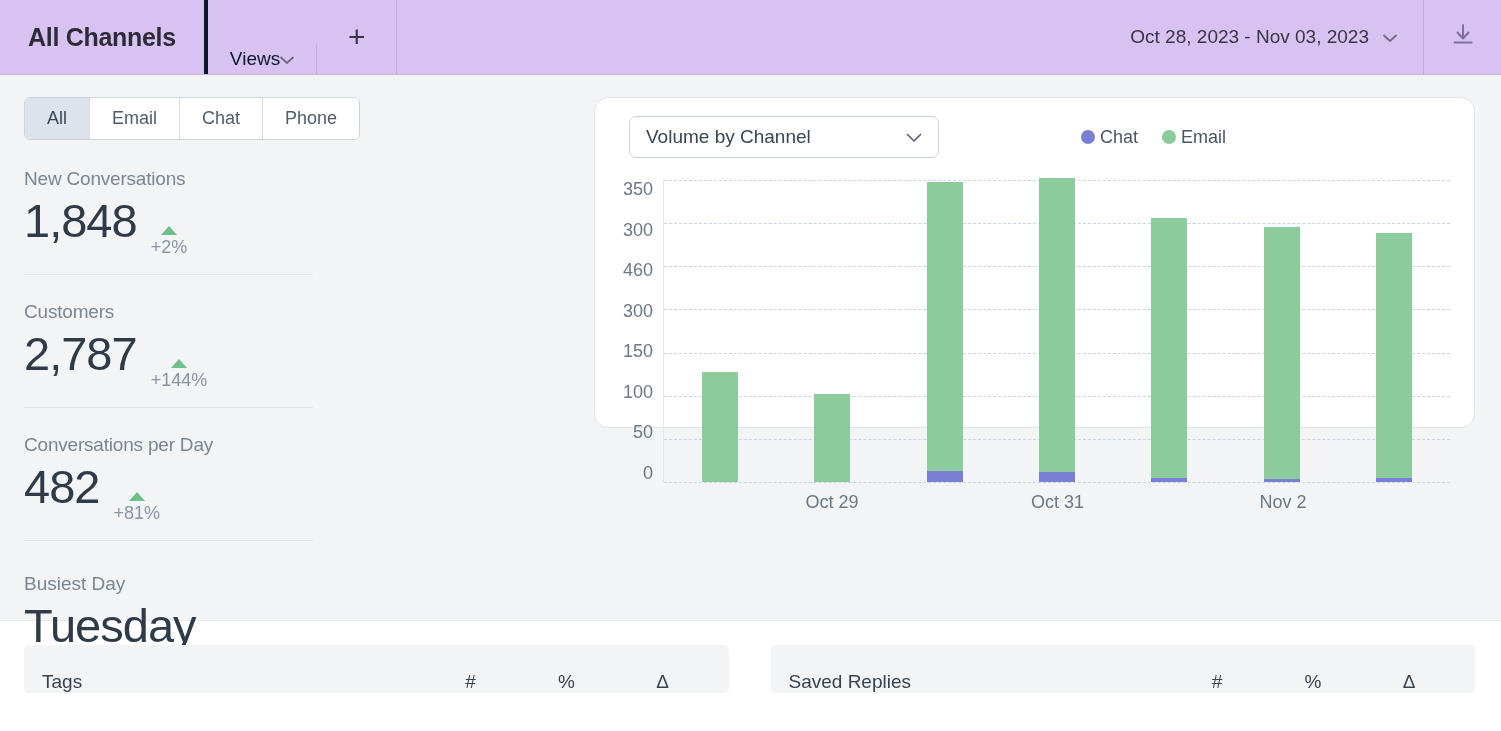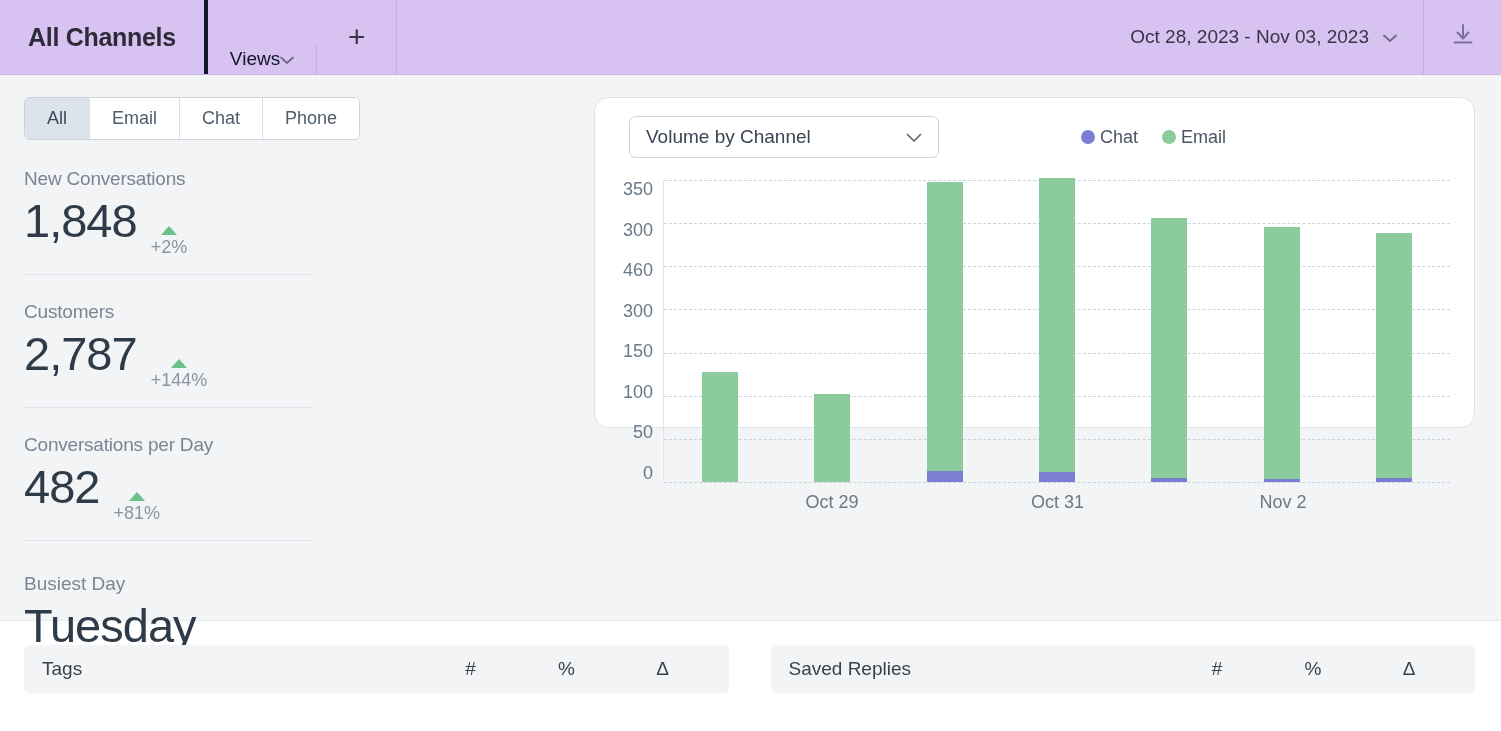--- a/index.html
+++ b/index.html
@@ -195,21 +195,21 @@
     display: flex;
     gap: 42px;
     padding: 24px 26px 0 24px;
     border-top: 1px solid #e7eaee;
   }
   .table-card { flex: 1; }
   .table-head {
     background: #f2f4f6;
     border-radius: 5px;
     height: 48px;
-    display: flex; align-items: center;
+    display: flex; align-items: flex-end;
     padding: 0 18px;
   }
   .th-title { flex: 1; font-size: 19px; color: #38434f; }
   .th-col {
     width: 96px; text-align: center;
     font-size: 19px; color: #38434f;
   }
 </style>
 </head>
 <body>

